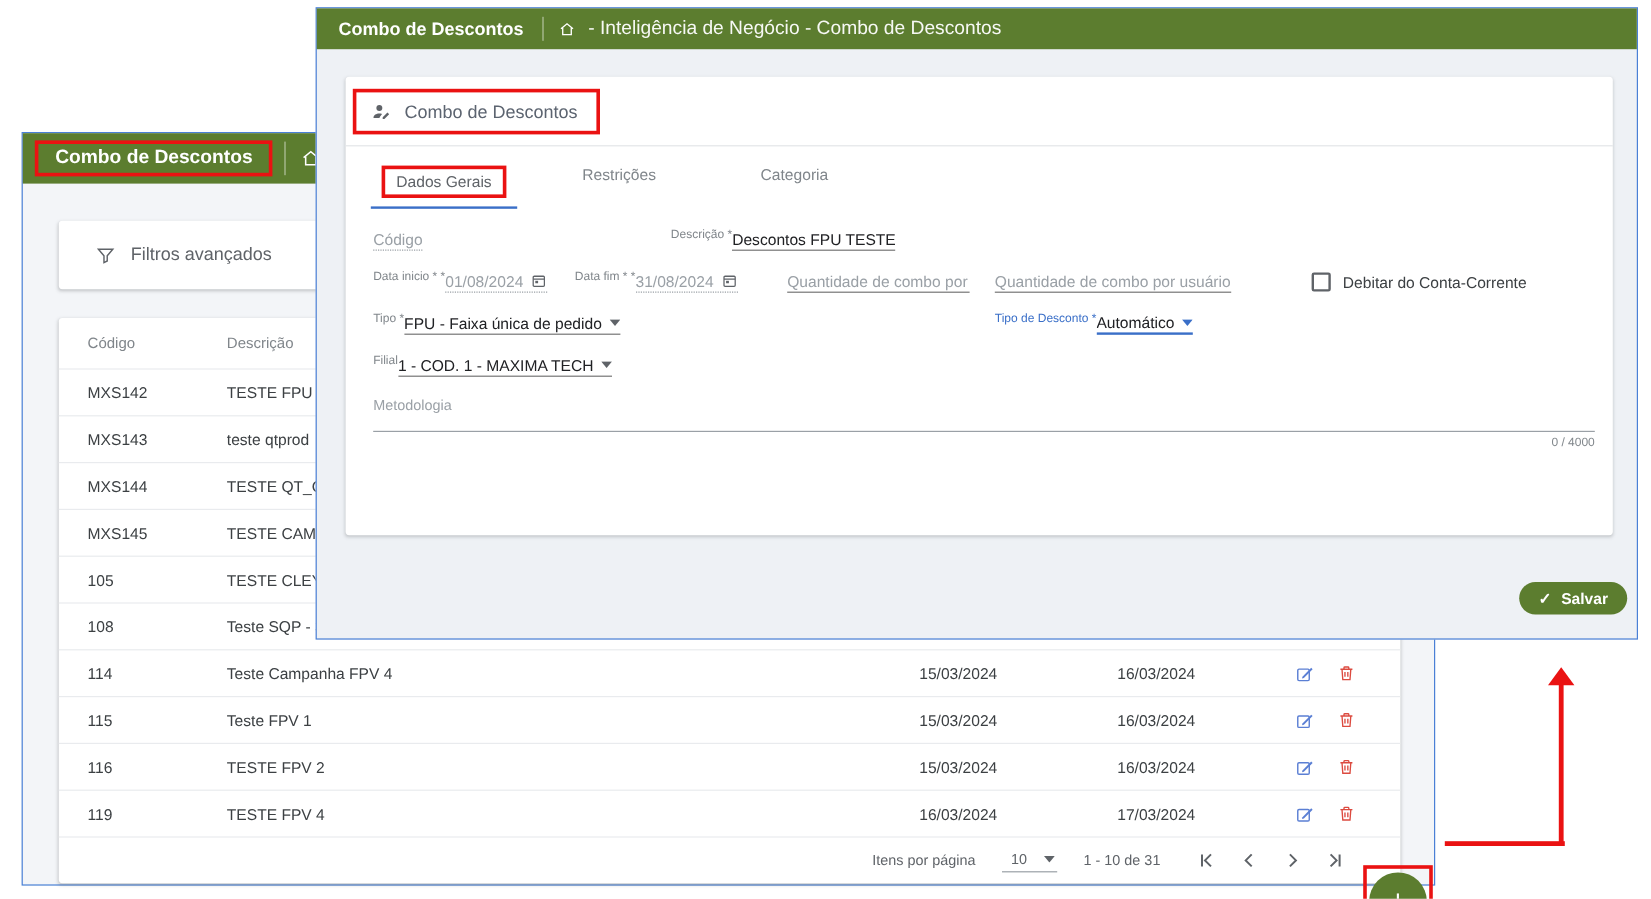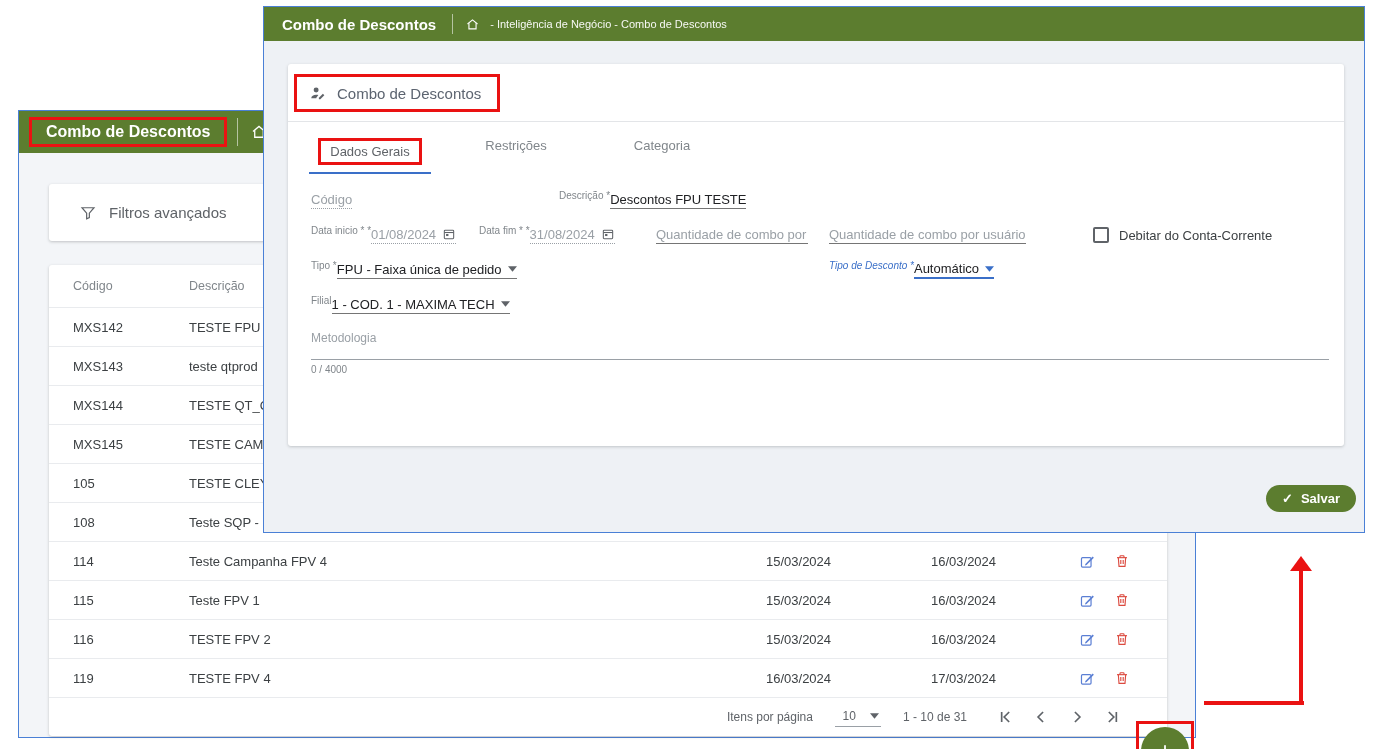--- a/index.html
+++ b/index.html
@@ -47,55 +47,55 @@
     font-size:24px; line-height:46px; text-align:center; z-index:5; cursor:pointer;}
   .fab-annot{position:absolute; left:1117px; top:568px; width:58px; height:58px;
     z-index:30; pointer-events:none;}
 
   
   .modal-window{left:263px; top:6px; width:1102px; height:527px;
     background:#eef1f5; z-index:10;}
   .mw-header{height:34px; padding:0 2px;}
   .mw-title{font-size:15px; font-weight:bold; padding:0 16px; white-space:nowrap;}
   .mw-home{margin:0 10px 0 12px;}
-  .breadcrumb{font-size:11px; opacity:.95;}
+  .breadcrumb{font-size:16px; opacity:.95;}
   .form-card{position:absolute; left:24px; top:57px; width:1056px; height:382px;
     background:#fff; border-radius:3px; box-shadow:0 1px 3px rgba(60,64,67,.25);}
   .card-title-box{display:inline-flex; align-items:center; gap:10px;
     margin:10px 0 0 6px; padding:7px 16px 7px 12px;}
   .card-title{font-size:15px; color:#5c6470;}
   .card-div{border-bottom:1px solid #e3e5e8; margin-top:9px;}
   .tabs{display:flex; margin-left:21px; margin-top:10px; gap:24px;}
   .tab{width:122px; text-align:center; font-size:13px; color:var(--muted);
     padding:6px 0 9px 0; position:relative; cursor:pointer;}
   .tab.active{color:#5f6368;}
   .tab.active::after{content:""; position:absolute; left:0; right:0; bottom:0;
     height:2px; background:var(--accent);}
   .tab-annot{display:inline-block; padding:3px 9px;}
   .form{padding:0 15px 0 23px;}
   .frow{display:flex; align-items:flex-end; margin-top:16px;}
   .field{display:flex; flex-direction:row;}
   .flabel{font-size:10px; color:var(--muted); height:13px; white-space:nowrap;}
-  .flabel.blue{color:var(--accent);font-style:italic;}
+  .flabel.blue{color:var(--accent);}
   .fvalue{height:19px; font-size:13px; color:#202124; display:flex;
     align-items:center; justify-content:space-between; gap:6px;
     border-bottom:1px solid #757575; white-space:nowrap; overflow:hidden;}
   .fvalue.blueline{border-bottom:2px solid var(--accent);}
   .dotted .fvalue{border-bottom:1px dotted var(--dis); color:var(--dis);}
   .ph{color:var(--dis);}
   .grow{flex:1;}
   .caret{color:#5f6368;} .caret.blue{color:var(--accent);}
   .cbx-wrap{display:flex; align-items:center; gap:10px; margin:0 0 1px 30px;
     font-size:13px; color:var(--txt);}
   .cbx{width:16px; height:16px; border:2px solid #5f6368; border-radius:2px;
     background:#fff; cursor:pointer;}
   .meta-field{margin-top:16px;}
   .meta-box{height:30px; font-size:12px; color:var(--dis); padding-top:1px;
     border-bottom:1px solid #9aa0a6;}
-  .counter{text-align:left; font-size:10px; color:var(--muted); margin-top:4px;}
+  .counter{text-align:right; font-size:10px; color:var(--muted); margin-top:4px;}
   .save-btn{position:absolute; right:8px; bottom:20px; height:27px;
     background:var(--green); color:#fff; border:none; border-radius:14px;
     padding:0 16px; font-size:13px; font-weight:bold; display:flex;
     align-items:center; gap:8px; cursor:pointer;
     font-family:"Liberation Sans", sans-serif;}
 
   
   .arrow-seg{position:absolute; background:var(--annot); z-index:30;}
   .arrow-h{left:1204px; top:701px; width:100px; height:4px;}
   .arrow-v{left:1299px; top:570px; width:4px; height:135px;}

